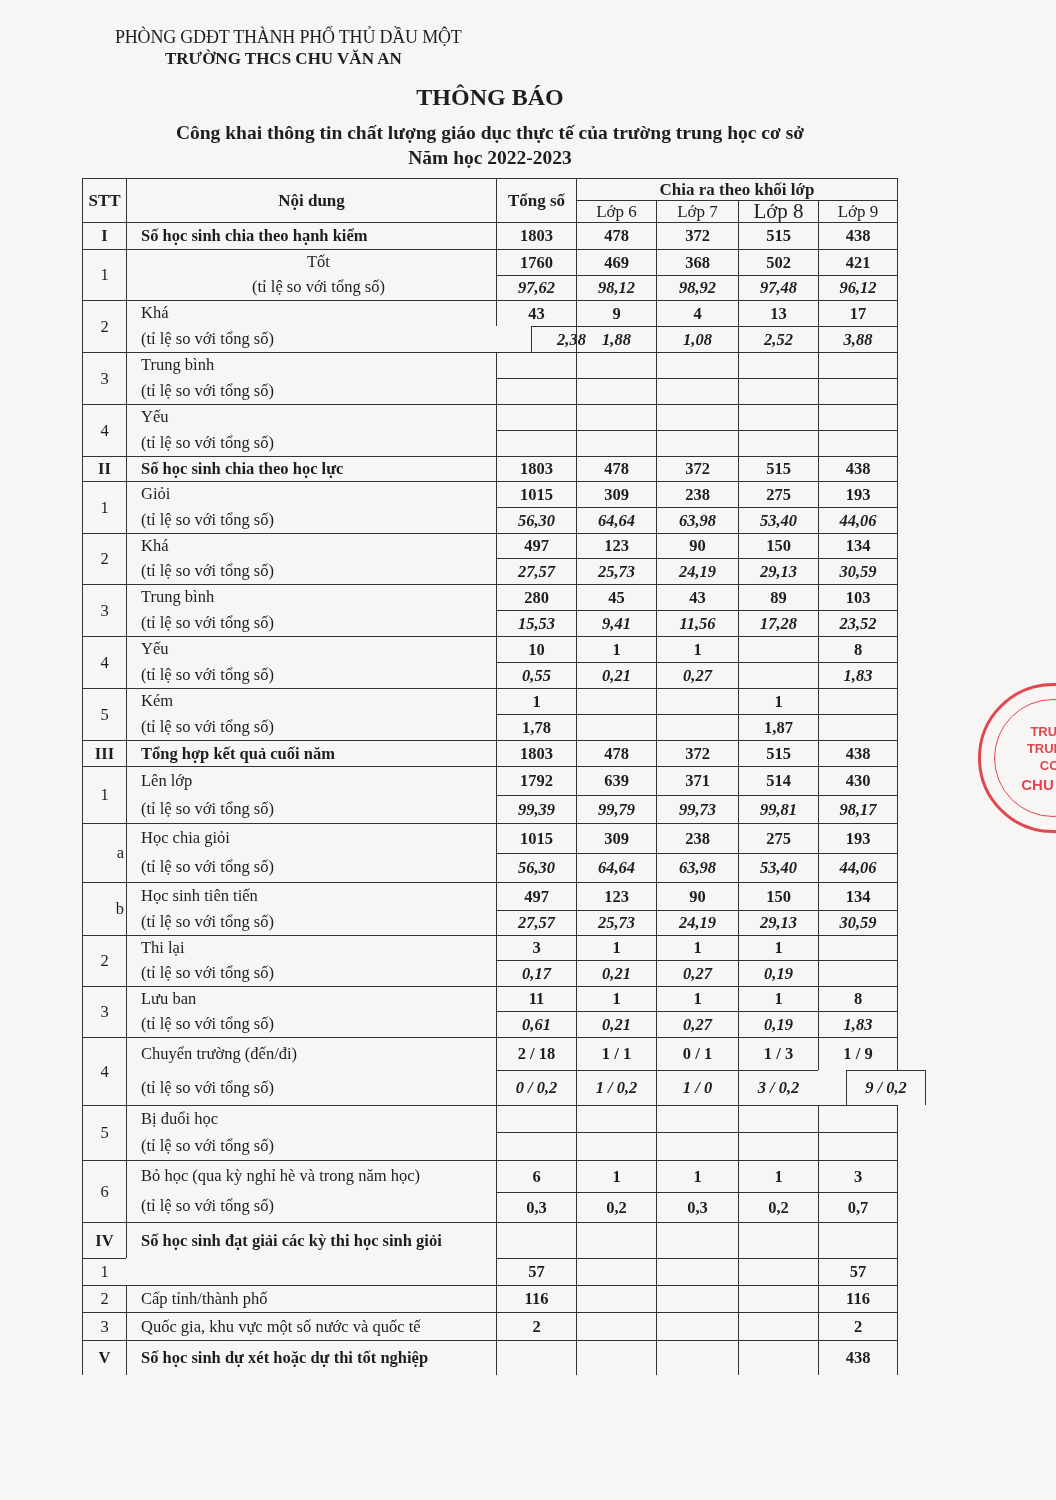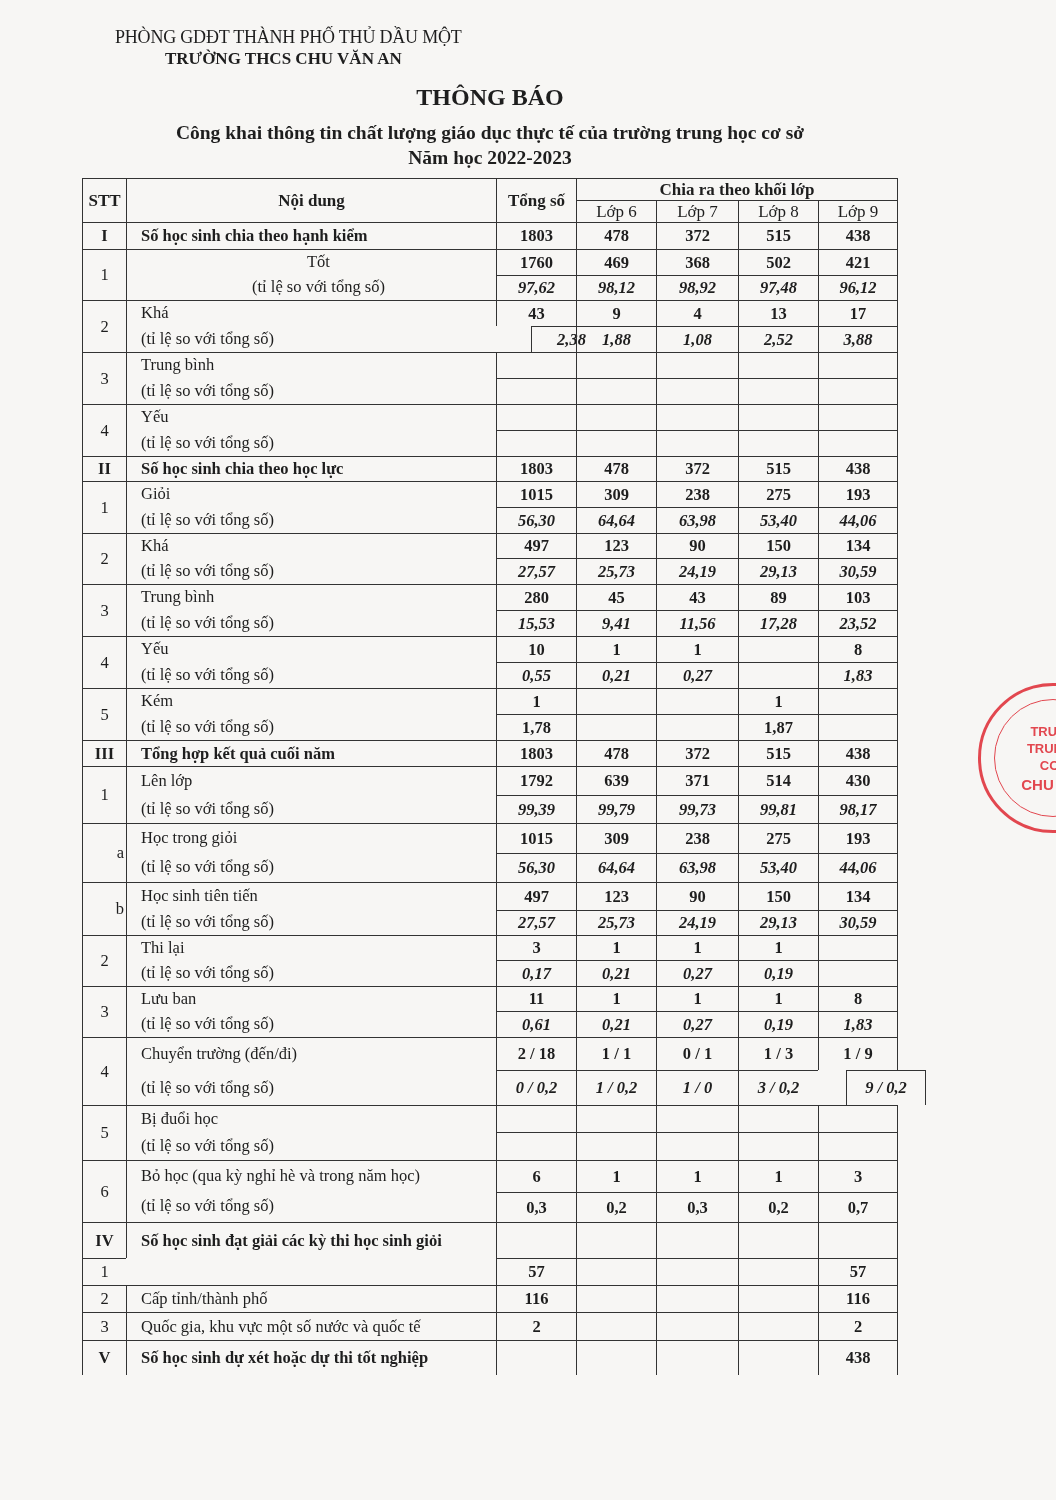--- a/index.html
+++ b/index.html
@@ -51,21 +51,21 @@
 <div class="subtitle">Công khai thông tin chất lượng giáo dục thực tế của trường trung học cơ sở</div>
 <div class="year">Năm học 2022-2023</div>
 
 <div id="tbl" style="height: 1197px;">
     <div class="cell h" style="left: 0px; width: 44px; top: 0px; height: 44px;">STT</div>
     <div class="cell h" style="left: 44px; width: 370px; top: 0px; height: 44px;">Nội dung</div>
     <div class="cell h" style="left: 414px; width: 80px; top: 0px; height: 44px;">Tổng số</div>
     <div class="cell h last" style="left: 494px; width: 322px; top: 0px; height: 22px;">Chia ra theo khối lớp</div>
     <div class="cell " style="left: 494px; width: 80px; top: 22px; height: 22px; font-size: 17px;">Lớp 6</div>
     <div class="cell " style="left: 574px; width: 82px; top: 22px; height: 22px; font-size: 17px;">Lớp 7</div>
-    <div class="cell " style="left: 656px; width: 80px; top: 22px; height: 22px; font-size: 17px;">Lớp 8</div>
+    <div class="cell " style="left: 656px; width: 80px; top: 22px; height: 22px; font-size: 21px;">Lớp 8</div>
     <div class="cell  last" style="left: 736px; width: 80px; top: 22px; height: 22px; font-size: 17px;">Lớp 9</div>
     <div class="cell b" style="left: 0px; width: 44px; top: 44px; height: 27px;">I</div>
     <div class="cell b left" style="left: 44px; width: 370px; top: 44px; height: 27px;">Số học sinh chia theo hạnh kiểm</div>
     <div class="cell num" style="left: 414px; width: 80px; top: 44px; height: 27px;">1803</div>
     <div class="cell num" style="left: 494px; width: 80px; top: 44px; height: 27px;">478</div>
     <div class="cell num" style="left: 574px; width: 82px; top: 44px; height: 27px;">372</div>
     <div class="cell num" style="left: 656px; width: 80px; top: 44px; height: 27px;">515</div>
     <div class="cell num last" style="left: 736px; width: 80px; top: 44px; height: 27px;">438</div>
     <div class="cell " style="left: 0px; width: 44px; top: 71px; height: 51px;">1</div>
     <div class="cell twoline" style="left: 44px; width: 370px; top: 71px; height: 51px; align-items: center;">
@@ -226,21 +226,21 @@
     <div class="cell num" style="left: 494px; width: 80px; top: 588px; height: 29px;">639</div>
     <div class="cell i" style="left: 494px; width: 80px; top: 617px; height: 28px;">99,79</div>
     <div class="cell num" style="left: 574px; width: 82px; top: 588px; height: 29px;">371</div>
     <div class="cell i" style="left: 574px; width: 82px; top: 617px; height: 28px;">99,73</div>
     <div class="cell num" style="left: 656px; width: 80px; top: 588px; height: 29px;">514</div>
     <div class="cell i" style="left: 656px; width: 80px; top: 617px; height: 28px;">99,81</div>
     <div class="cell num last" style="left: 736px; width: 80px; top: 588px; height: 29px;">430</div>
     <div class="cell i last" style="left: 736px; width: 80px; top: 617px; height: 28px;">98,17</div>
     <div class="cell stt-sub" style="left: 0px; width: 44px; top: 645px; height: 59px;">a</div>
     <div class="cell twoline" style="left: 44px; width: 370px; top: 645px; height: 59px;">
-      <span>Học trong giỏi</span>
+      <span>Học chia giỏi</span>
       <span>(tỉ lệ so với tổng số)</span>
     </div>
     <div class="cell num" style="left: 414px; width: 80px; top: 645px; height: 30px;">1015</div>
     <div class="cell i" style="left: 414px; width: 80px; top: 675px; height: 29px;">56,30</div>
     <div class="cell num" style="left: 494px; width: 80px; top: 645px; height: 30px;">309</div>
     <div class="cell i" style="left: 494px; width: 80px; top: 675px; height: 29px;">64,64</div>
     <div class="cell num" style="left: 574px; width: 82px; top: 645px; height: 30px;">238</div>
     <div class="cell i" style="left: 574px; width: 82px; top: 675px; height: 29px;">63,98</div>
     <div class="cell num" style="left: 656px; width: 80px; top: 645px; height: 30px;">275</div>
     <div class="cell i" style="left: 656px; width: 80px; top: 675px; height: 29px;">53,40</div>

